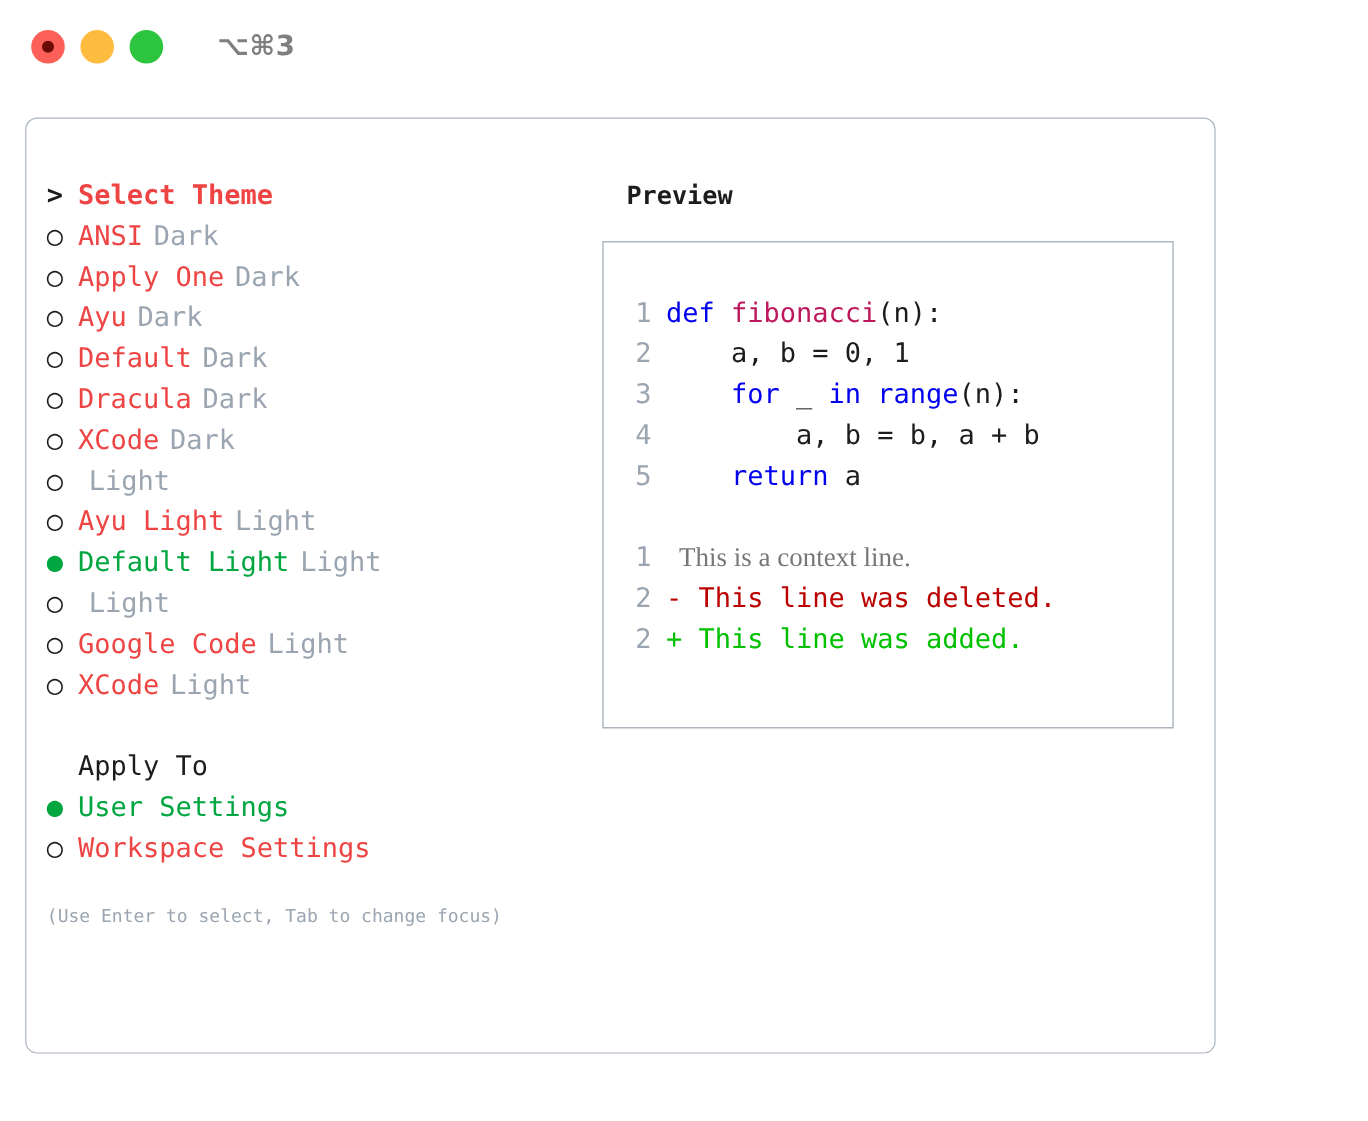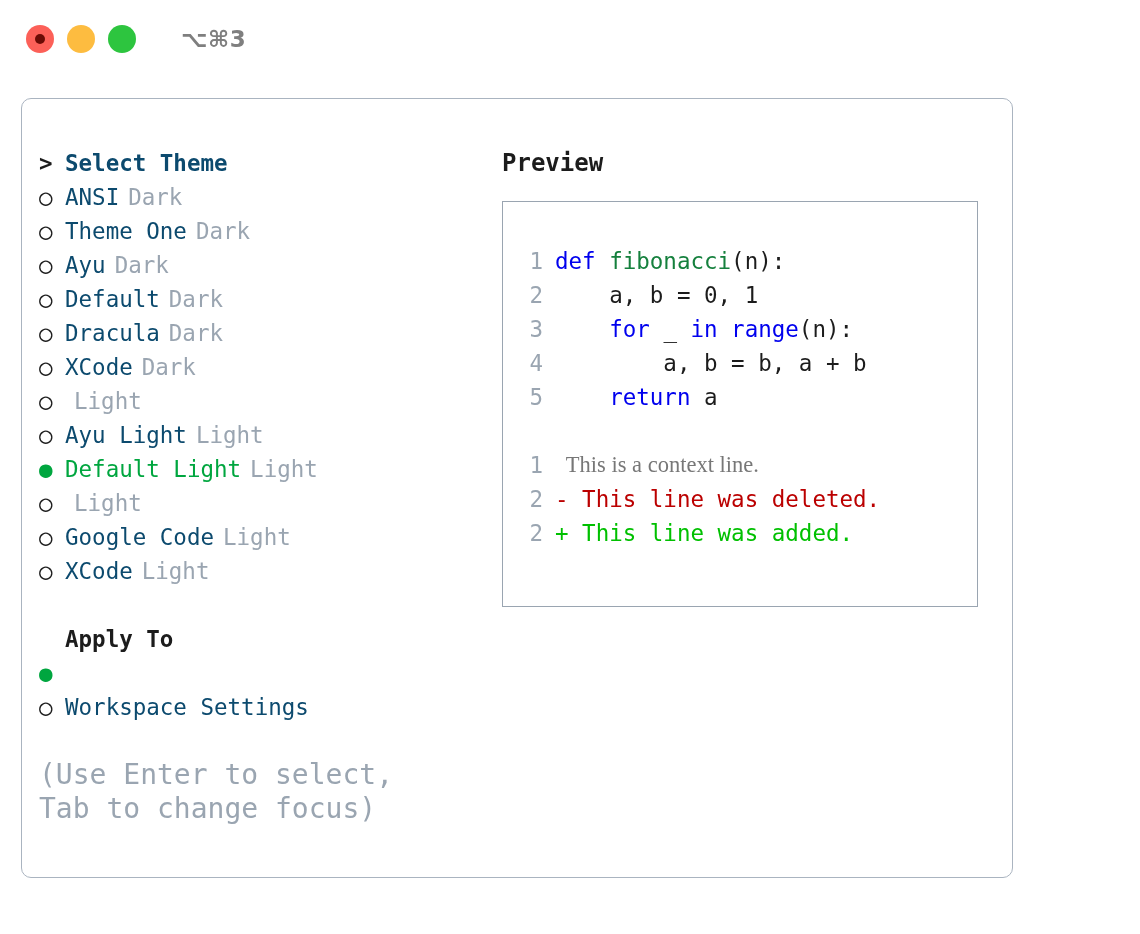--- a/index.html
+++ b/index.html
@@ -102,58 +102,59 @@
   .bullet {
     width: 26px;
     flex: none;
     color: #1c1c1c;
     font-size: 22.5px;
   }
   .bullet.sel { color: #00a63f; }
   .row.header-row { font-weight: bold; }
   .row.selected .label { color: #00a63f; }
   .row.selected .bullet { color: #00a63f; }
-  .label { color: #0c4a6e; }
+  .label { color: #ef4444; }
   .variant {
     color: #9aa5b1;
     margin-left: 9px;
   }
   .spacer { height: 34px; }
 
   .group-title {
-    font-weight: bold;
+    font-weight: normal;
     font-size: 22.5px;
     line-height: 34px;
     color: #1c1c1c;
     padding-left: 26px;
     white-space: pre;
   }
 
   .hint {
-    margin-top: 34px;
-    font-size: 28px;
+    margin-top: 22px;
+    font-size: 15px;
     line-height: 34px;
     color: #9aa5b1;
     width: 420px;
     white-space: pre-wrap;
   }
 
   
   .right-col {
     position: absolute;
     left: 480px;
     top: 47px;
     width: 490px;
   }
   .preview-title {
-    font-size: 24px;
+    font-size: 21px;
     font-weight: bold;
     line-height: 34px;
     color: #1c1c1c;
     white-space: pre;
+    margin-left: 20px;
   }
   .preview-box {
     margin-top: 21px;
     width: 476px;
     height: 406px;
     border: 1.6px solid #9aa5b1;
     box-sizing: border-box;
     background: #ffffff;
     position: relative;
   }
@@ -168,21 +169,21 @@
   .cline { display: flex; }
   .lineno {
     color: #9aa5b1;
     width: 26px;
     text-align: right;
     flex: none;
     margin-right: 12px;
   }
   .ctext { color: #1c1c1c; }
   .kw   { color: #0000ee; text-align: center; }
-  .fn   { color: #15803d; }
+  .fn   { color: #be185d; }
   .ctx  { color: #777777; font-family: Liberation Serif, serif; }
   .del  { color: #bb0000; }
   .add  { color: #00c000; }
   .blankline { height: 34px; }
 </style>
 </head>
 <body>
 
 <div class="screen">
 
@@ -200,39 +201,39 @@
 
       <div class="left-col">
 
         <div class="row header-row">
           <span class="bullet">&gt;</span>
           <span class="label">Select Theme</span>
         </div>
 
         <div id="theme-list">
             <div class="row"><span class="bullet">○</span><span class="label">ANSI</span><span class="variant">Dark</span></div>
-            <div class="row"><span class="bullet">○</span><span class="label">Theme One</span><span class="variant">Dark</span></div>
+            <div class="row"><span class="bullet">○</span><span class="label">Apply One</span><span class="variant">Dark</span></div>
             <div class="row"><span class="bullet">○</span><span class="label">Ayu</span><span class="variant">Dark</span></div>
             <div class="row"><span class="bullet">○</span><span class="label">Default</span><span class="variant">Dark</span></div>
             <div class="row"><span class="bullet">○</span><span class="label">Dracula</span><span class="variant">Dark</span></div>
             <div class="row"><span class="bullet">○</span><span class="label">XCode</span><span class="variant">Dark</span></div>
             <div class="row"><span class="bullet">○</span><span class="variant">Light</span></div>
             <div class="row"><span class="bullet">○</span><span class="label">Ayu Light</span><span class="variant">Light</span></div>
             <div class="row selected"><span class="bullet sel">●</span><span class="label">Default Light</span><span class="variant">Light</span></div>
             <div class="row"><span class="bullet">○</span><span class="variant">Light</span></div>
             <div class="row"><span class="bullet">○</span><span class="label">Google Code</span><span class="variant">Light</span></div>
             <div class="row"><span class="bullet">○</span><span class="label">XCode</span><span class="variant">Light</span></div>
           </div>
 
         <div class="spacer"></div>
 
         <div class="group-title">Apply To</div>
 
         <div id="apply-list">
-            <div class="row selected"><span class="bullet sel">●</span></div>
+            <div class="row selected"><span class="bullet sel">●</span><span class="label">User Settings</span></div>
             <div class="row"><span class="bullet">○</span><span class="label">Workspace Settings</span></div>
           </div>
 
         <div class="hint">(Use Enter to select, Tab to change focus)</div>
       </div>
 
       <div class="right-col">
         <div class="preview-title">Preview</div>
         <div class="preview-box">
           <div class="code" id="code-block"><div class="cline"><span class="lineno">1</span><span><span class="kw">def </span><span class="fn">fibonacci</span><span class="ctext">(n):</span></span></div><div class="cline"><span class="lineno">2</span><span><span class="ctext">    a, b = 0, 1</span></span></div><div class="cline"><span class="lineno">3</span><span><span class="ctext">    </span><span class="kw">for </span><span class="ctext">_ </span><span class="kw">in </span><span class="kw">range</span><span class="ctext">(n):</span></span></div><div class="cline"><span class="lineno">4</span><span><span class="ctext">        a, b = b, a + b</span></span></div><div class="cline"><span class="lineno">5</span><span><span class="ctext">    </span><span class="kw">return </span><span class="ctext">a</span></span></div><div class="blankline"></div><div class="cline"><span class="lineno">1</span><span class="ctx"> </span><span class="ctx"> This is a context line.</span></div><div class="cline"><span class="lineno">2</span><span class="del">-</span><span class="del"> This line was deleted.</span></div><div class="cline"><span class="lineno">2</span><span class="add">+</span><span class="add"> This line was added.</span></div></div>

